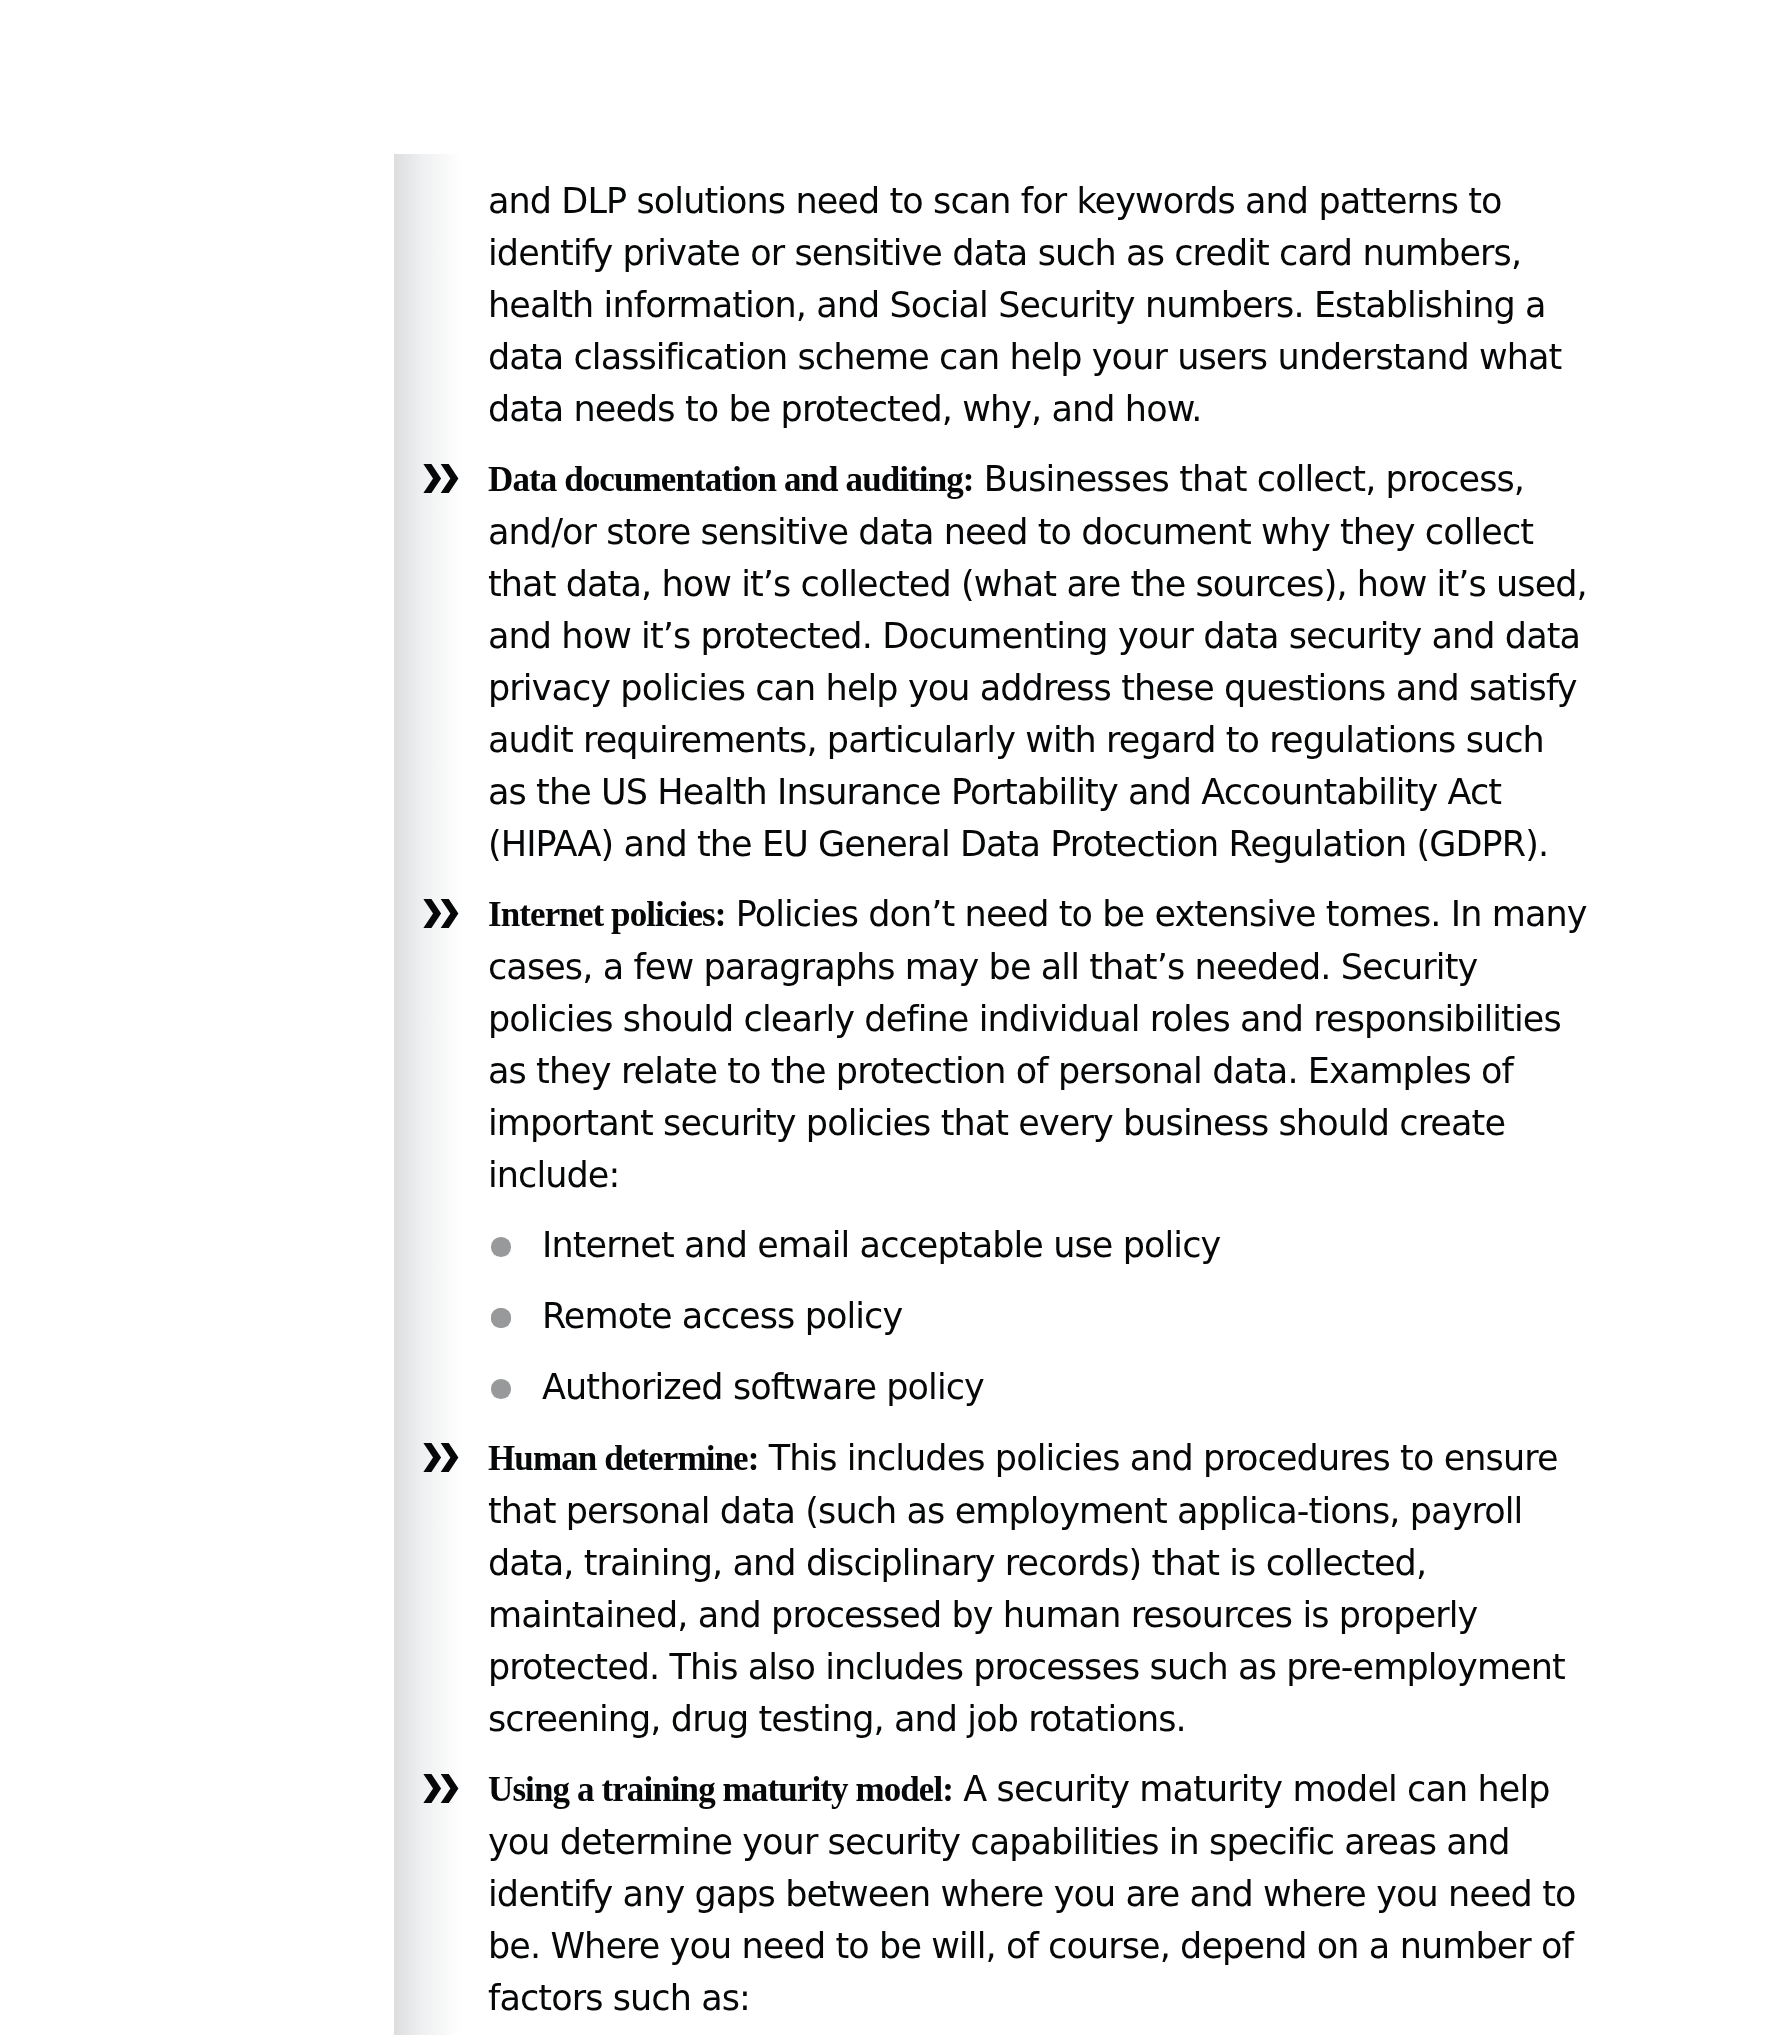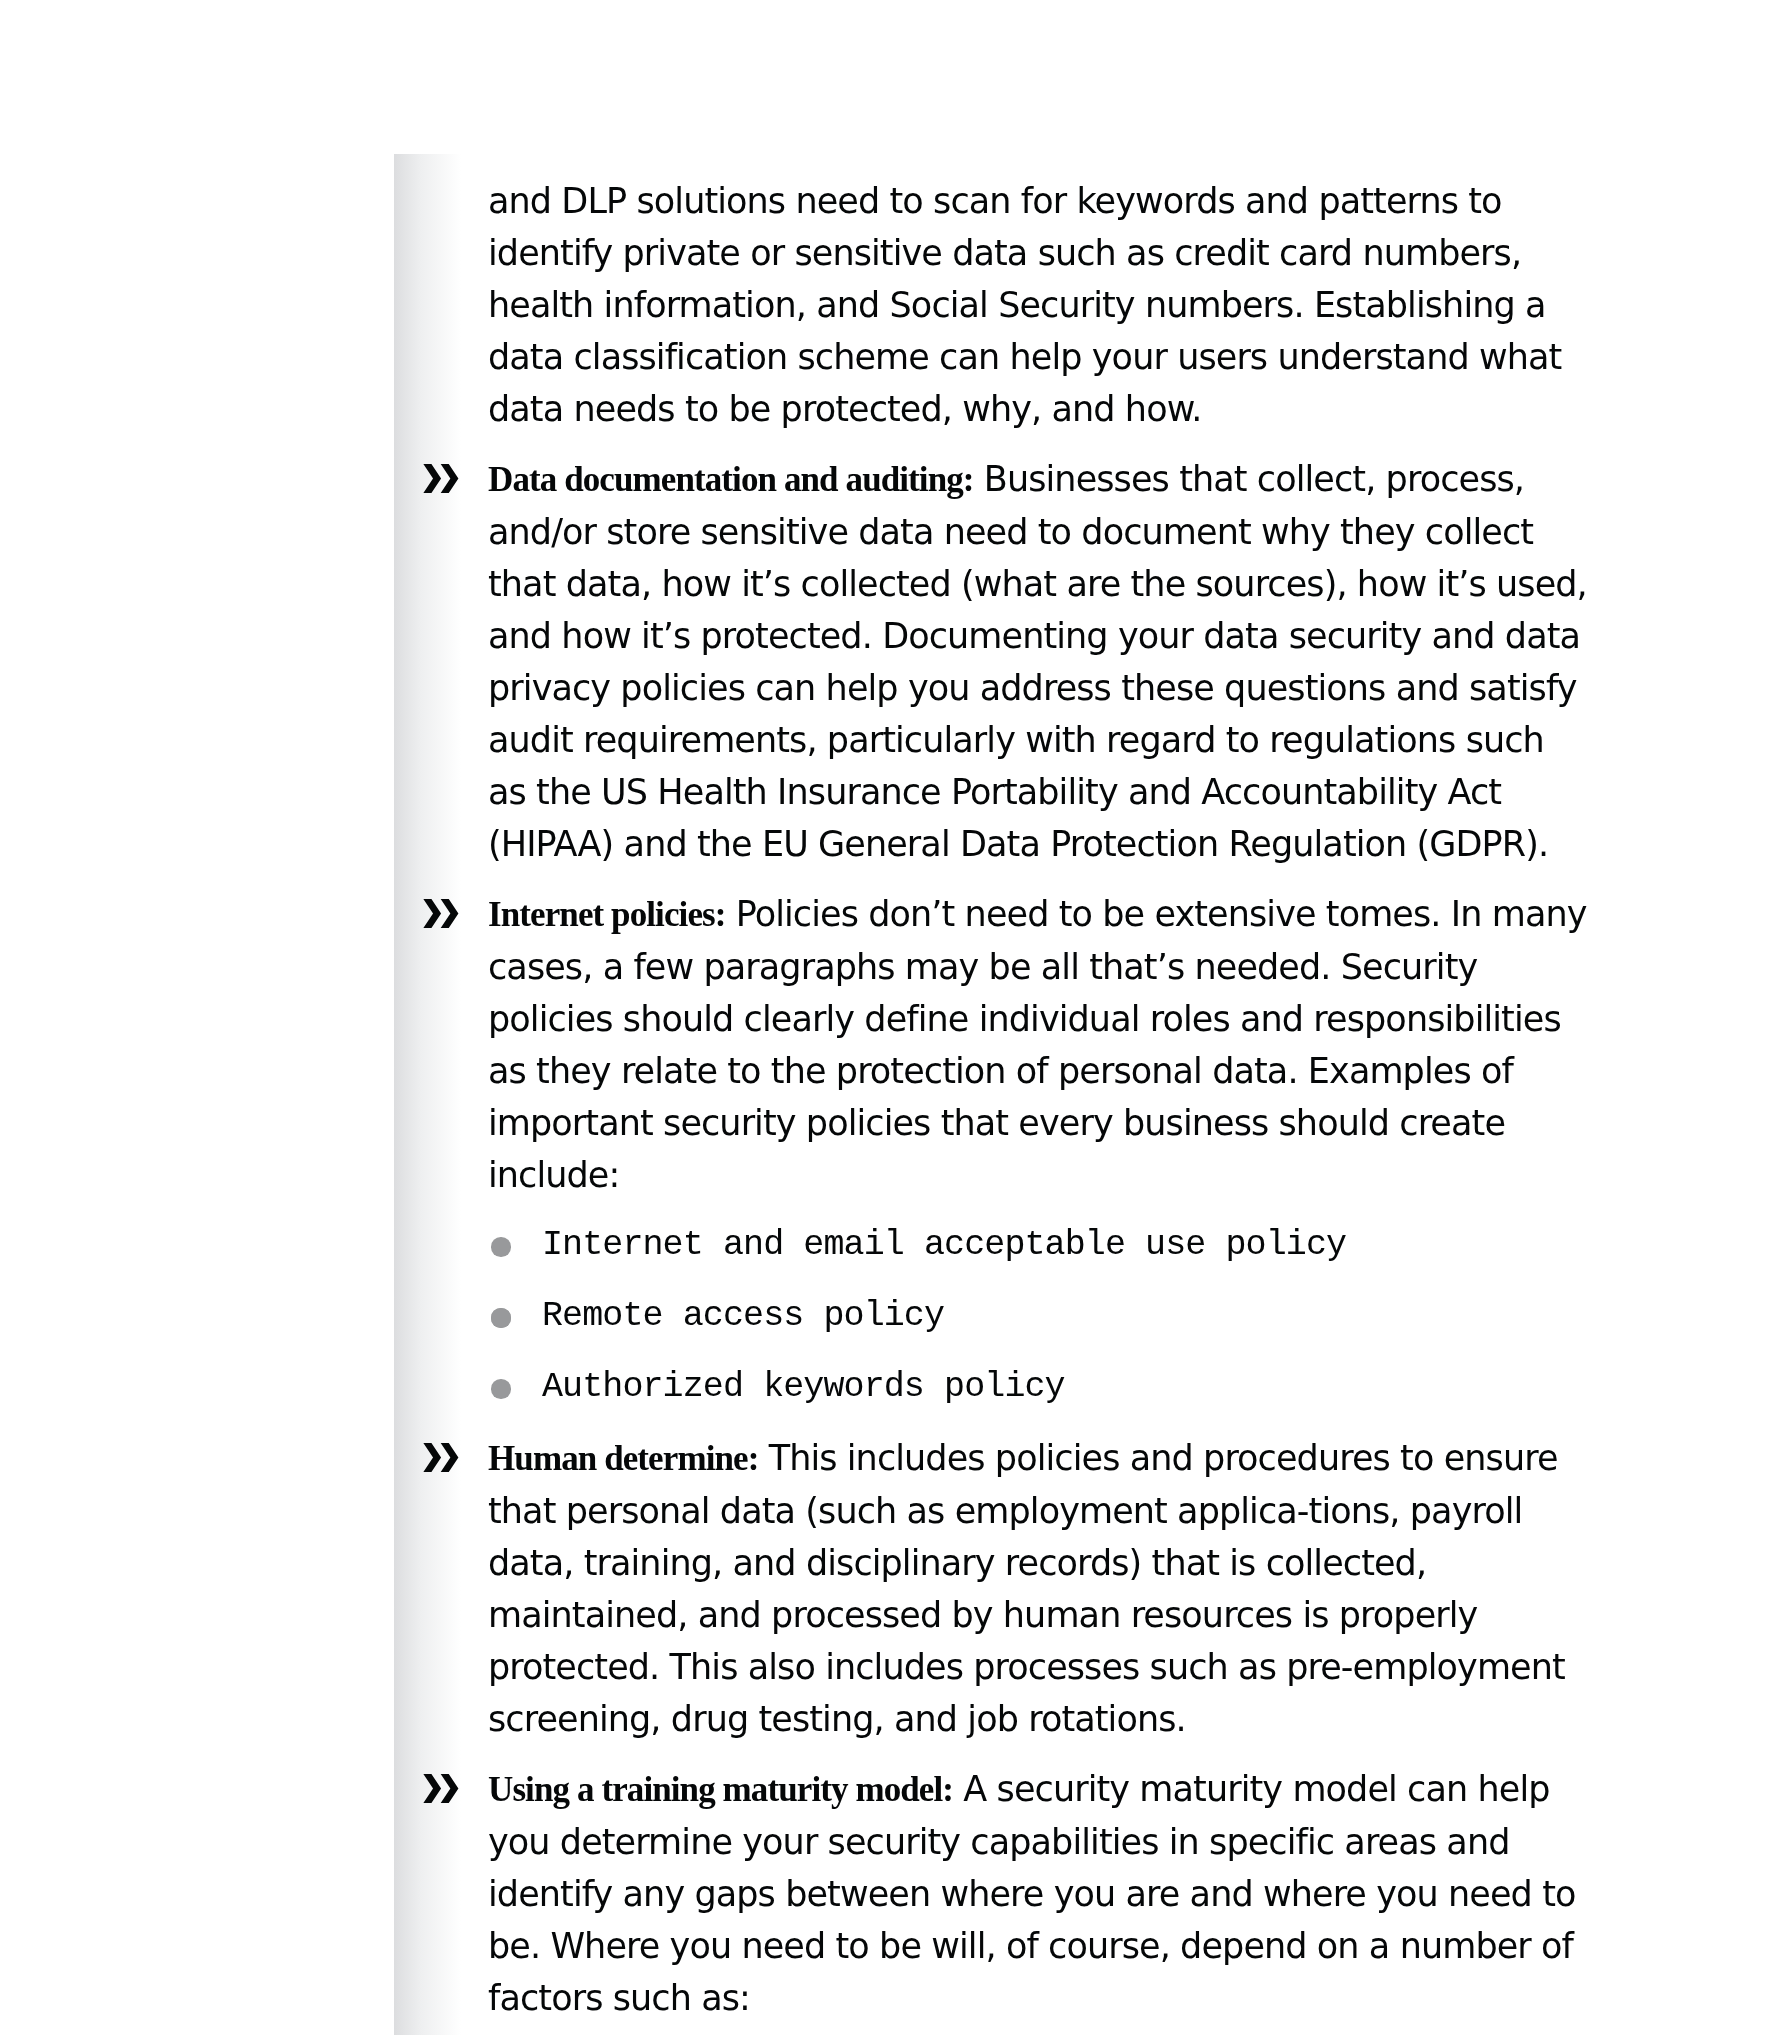--- a/index.html
+++ b/index.html
@@ -16,21 +16,21 @@
     position: absolute; left: 488px; top: 175px; width: 1099px;
     font-size: 35px; line-height: 52px; letter-spacing: -0.9px;
   }
   .para { margin: 0 0 18px 0; }
   .item { position: relative; margin: 0 0 18px 0; }
   .chevron {
     position: absolute; left: -65px; top: 11.4px; width: 39px; height: 29px;
   }
   .chevron svg { width: 39px; height: 29px; display: block; }
   .item-title { font-weight: bold; font-family: Liberation Serif, serif; }
-  .sublist { margin: 0 0 18px 0; padding: 0; list-style: none; font-family: Liberation Mono, monospace; }
+  .sublist { margin: 0 0 18px 0; padding: 0; list-style: none; }
   .subitem { position: relative; padding-left: 54px; margin: 0 0 19px 0; }
   .dot {
     position: absolute; left: 3.3px; top: 18.3px; width: 19.5px; height: 19.5px;
     border-radius: 50%; background: #98999b;
   }
 </style>
 </head>
 <body>
 
 <div class="side-bar"></div>
@@ -55,21 +55,21 @@
           <polygon points="43,0 63,0 87,36 63,72 43,72 67,36" fill="#050708"></polygon>
         </svg>
     </span>
     <span class="item-title">Internet policies:</span><span> Policies don’t need to be extensive tomes. In many cases, a few paragraphs may be all that’s needed. Security policies should clearly define individual roles and responsibilities as they relate to the protection of personal data. Examples of important security policies that every business should create include:</span>
   </div>
 
   <ul class="sublist">
     <li class="subitem"><span class="dot"></span><span>Internet and email acceptable use policy</span></li>
     <li class="subitem"><span class="dot"></span></li>
     <li class="subitem"><span class="dot"></span><span>Remote access policy</span></li>
-    <li class="subitem"><span class="dot"></span><span>Authorized keywords policy</span></li>
+    <li class="subitem"><span class="dot"></span><span>Authorized software policy</span></li>
   </ul>
 
   <div class="item">
     <span class="chevron">
       <svg viewBox="0 0 95 72">
           <polygon points="0,0 20,0 44,36 20,72 0,72 24,36" fill="#050708"></polygon>
           <polygon points="43,0 63,0 87,36 63,72 43,72 67,36" fill="#050708"></polygon>
         </svg>
     </span>
     <span class="item-title">Human determine:</span><span> This includes policies and procedures to ensure that personal data (such as employment applica-tions, payroll data, training, and disciplinary records) that is collected, maintained, and processed by human resources is properly protected. This also includes processes such as pre-employment screening, drug testing, and job rotations.</span>

